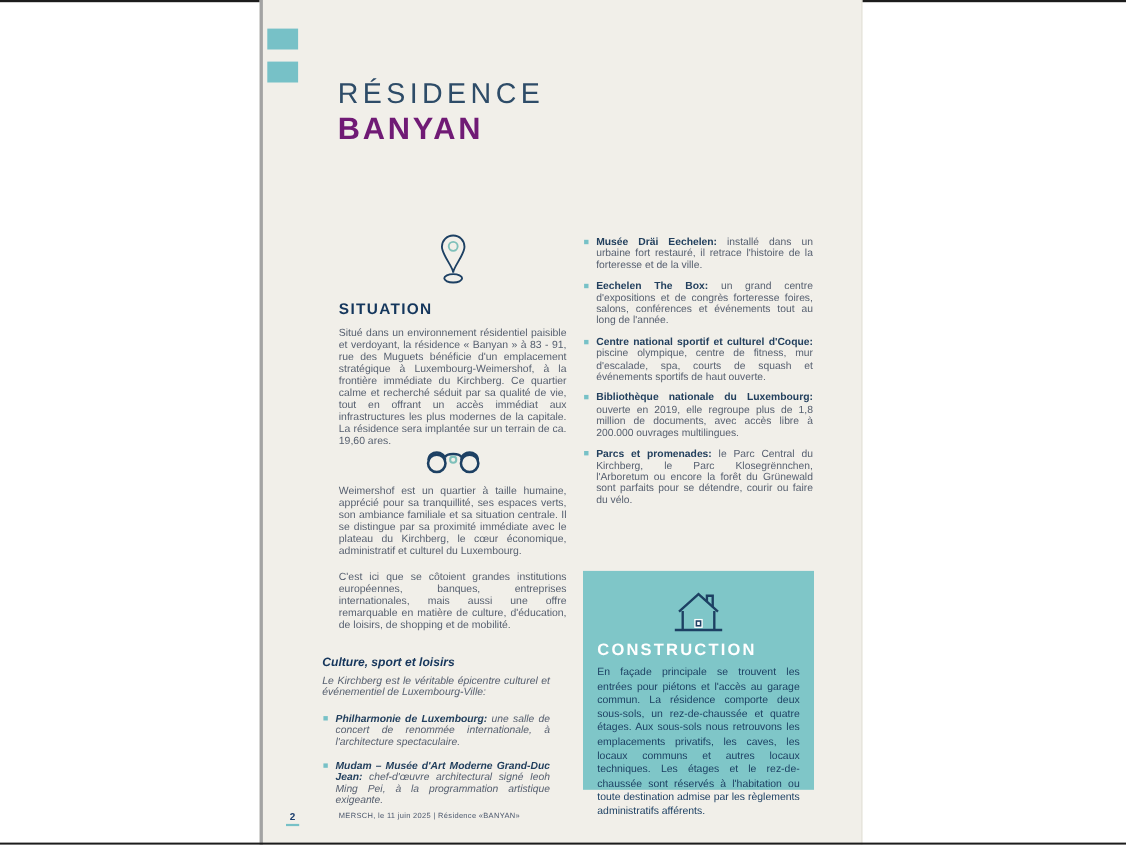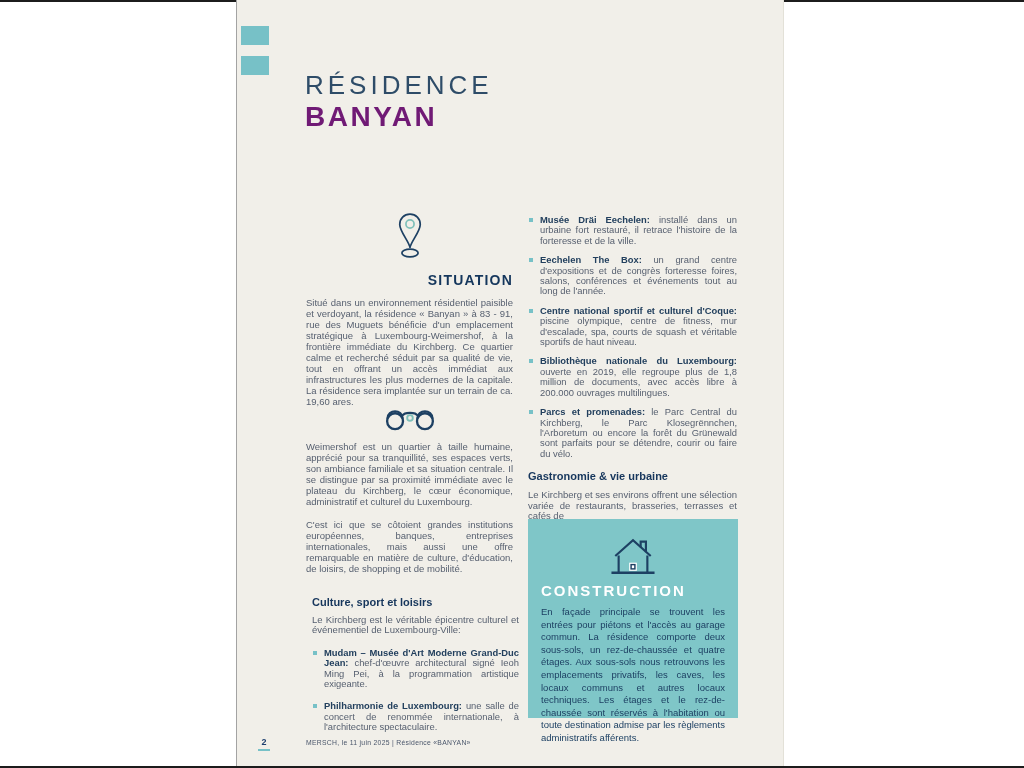--- a/index.html
+++ b/index.html
@@ -4,38 +4,38 @@
 <style>
   * { margin:0; padding:0; box-sizing:border-box; }
   html,body { width:1024px; height:768px; background:#ffffff; overflow:hidden;
               font-family:"Liberation Sans", sans-serif; }
   .stage { position:relative; width:1024px; height:768px; background:#ffffff; }
   .edge-line { position:absolute; left:0; width:1024px; height:2px; background:#1c1c1c; }
   .edge-top { top:0; }
   .edge-bottom { bottom:0; }
 
   .page { position:absolute; left:236px; top:0; width:548px; height:768px;
-          background:#f1efe9; border-left:1px solid #a3a3a3; border-right:1px solid #e3e1d8; }
+          background:#f1efe9; border-left:3px solid #a3a3a3; border-right:1px solid #e3e1d8; }
 
   
   .accent-sq { position:absolute; left:4px; width:28px; height:19px; background:#77c1c7; }
   .sq1 { top:26px; } .sq2 { top:56px; }
   .brand { position:absolute; left:68px; top:70px; }
   .brand-line1 { font-size:26px; line-height:31px; letter-spacing:4px; color:#2e4c68; font-weight:400; }
   .brand-line2 { font-size:28px; line-height:32px; letter-spacing:2.5px; color:#701a75; font-weight:700; }
 
   
   .body-txt { color:#576070; font-size:9.5px; line-height:11px; text-align:justify; }
-  .sec-title { color:#14365c; font-weight:700; font-size:14px; letter-spacing:1.2px; text-align:right; }
+  .sec-title { color:#14365c; font-weight:700; font-size:14px; letter-spacing:1.2px; text-align:left; }
   .sub-head { color:#16365c; font-weight:700; font-size:11px; }
 
   
   .situation { position:absolute; left:69px; top:212px; width:207px; }
   .environs  { position:absolute; left:69px; top:402px; width:207px; }
-  .culture   { position:absolute; left:75px; top:596px; width:207px; }
+  .culture   { position:absolute; left:54px; top:596px; width:207px;font-style:italic; }
   .icon-wrap { display:block; margin:0 auto; }
   .situation .sec-title { margin-top:13px; }
   .situation .body-txt { margin-top:9px; }
   .environs .sec-title { margin-top:15px; }
   .environs .body-txt { margin-top:9px; }
   .environs .p2 { margin-top:12px; }
   .culture .body-txt { margin-top:7px; line-height:10.4px; }
 
   
   .bullet { position:relative; padding-left:12px; margin-top:12px; }
@@ -103,55 +103,51 @@
       <p class="body-txt">Weimershof est un quartier à taille humaine, apprécié pour sa tranquillité, ses espaces verts, son ambiance familiale et sa situation centrale. Il se distingue par sa proximité immédiate avec le plateau du Kirchberg, le cœur économique, administratif et culturel du Luxembourg.</p>
       <p class="body-txt p2">C'est ici que se côtoient grandes institutions européennes, banques, entreprises internationales, mais aussi une offre remarquable en matière de culture, d'éducation, de loisirs, de shopping et de mobilité.</p>
     </div>
 
     <div class="culture">
       <div class="sub-head">Culture, sport et loisirs</div>
       <p class="body-txt">Le Kirchberg est le véritable épicentre culturel et événementiel de Luxembourg-Ville:</p>
 
       <div class="bullet">
         <span class="bmark"></span>
-        <p class="btxt"><span class="lead">Mudam – Musée d'Art Moderne Grand-Duc Jean:</span><span> chef-d'œuvre architectural signé Ieoh Ming Pei, à la programmation artistique exigeante.</span></p>
+        <p class="btxt"><span class="lead">Philharmonie de Luxembourg:</span><span> une salle de concert de renommée internationale, à l'architecture spectaculaire.</span></p>
       </div>
       <div class="bullet">
         <span class="bmark"></span>
-        <p class="btxt"><span class="lead">Philharmonie de Luxembourg:</span><span> une salle de concert de renommée internationale, à l'architecture spectaculaire.</span></p>
+        <p class="btxt"><span class="lead">Mudam – Musée d'Art Moderne Grand-Duc Jean:</span><span> chef-d'œuvre architectural signé Ieoh Ming Pei, à la programmation artistique exigeante.</span></p>
       </div>
     </div>
 
     <div class="right-list">
       <div class="bullet">
         <span class="bmark"></span>
         <p class="btxt"><span class="lead">Musée Dräi Eechelen:</span><span> installé dans un urbaine fort restauré, il retrace l'histoire de la forteresse et de la ville.</span></p>
       </div>
       <div class="bullet">
         <span class="bmark"></span>
         <p class="btxt"><span class="lead">Eechelen The Box:</span><span> un grand centre d'expositions et de congrès forteresse foires, salons, conférences et événements tout au long de l'année.</span></p>
       </div>
       <div class="bullet">
         <span class="bmark"></span>
-        <p class="btxt"><span class="lead">Centre national sportif et culturel d'Coque:</span><span> piscine olympique, centre de fitness, mur d'escalade, spa, courts de squash et véritable sportifs de haut niveau.</span></p>
+        <p class="btxt"><span class="lead">Centre national sportif et culturel d'Coque:</span><span> piscine olympique, centre de fitness, mur d'escalade, spa, courts de squash et événements sportifs de haut ouverte.</span></p>
       </div>
       <div class="bullet">
         <span class="bmark"></span>
         <p class="btxt"><span class="lead">Bibliothèque nationale du Luxembourg:</span><span> ouverte en 2019, elle regroupe plus de 1,8 million de documents, avec accès libre à 200.000 ouvrages multilingues.</span></p>
       </div>
       <div class="bullet">
         <span class="bmark"></span>
         <p class="btxt"><span class="lead">Parcs et promenades:</span><span> le Parc Central du Kirchberg, le Parc Klosegrënnchen, l'Arboretum ou encore la forêt du Grünewald sont parfaits pour se détendre, courir ou faire du vélo.</span></p>
       </div>
     </div>
 
-    <div class="gastro">
-      <div class="sub-head">Gastronomie &amp; vie urbaine</div>
-      <p class="body-txt">Le Kirchberg et ses environs offrent une sélection variée de restaurants, brasseries, terrasses et cafés de</p>
-    </div>
 
     <div class="construction">
       <svg class="house" width="48" height="45" viewBox="0 0 100 94">
         <path d="M13,48 L50,15 L87,48" fill="none" stroke="#1d4063" stroke-width="4.5"></path>
         <path d="M66,30 L66,18 L77,18 L77,40" fill="none" stroke="#1d4063" stroke-width="4.5"></path>
         <path d="M20,47 L20,82" fill="none" stroke="#1d4063" stroke-width="4.5"></path>
         <path d="M80,47 L80,82" fill="none" stroke="#1d4063" stroke-width="4.5"></path>
         <path d="M5,83 L95,83" fill="none" stroke="#1d4063" stroke-width="5"></path>
         <rect x="42" y="62" width="16" height="17" fill="#ffffff"></rect>
         <rect x="46" y="66" width="8" height="9" fill="none" stroke="#1d4063" stroke-width="3"></rect>

